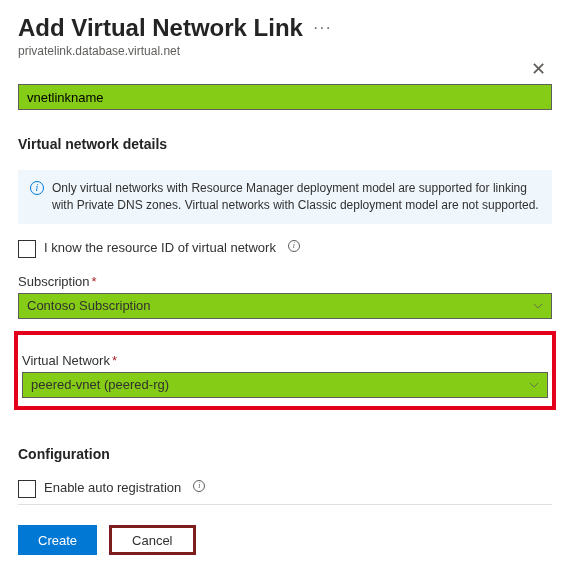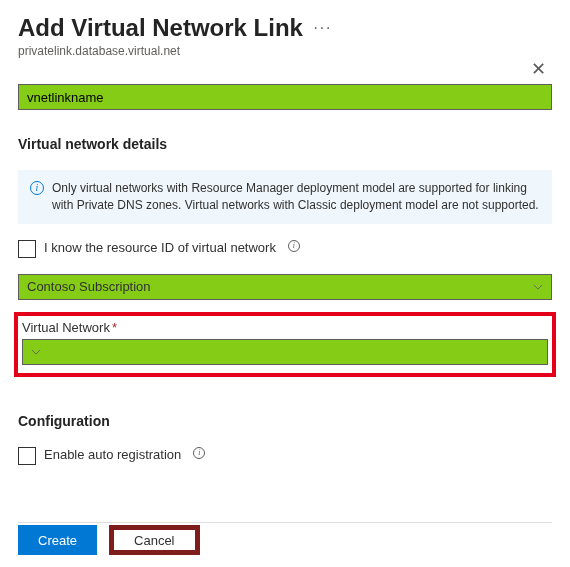--- a/index.html
+++ b/index.html
@@ -115,49 +115,49 @@
     font-family: Georgia, serif;
     display: inline-flex;
     align-items: center;
     justify-content: center;
     margin-left: 4px;
     cursor: pointer;
   }
   .form-group { margin-bottom: 12px; }
   .highlight {
     border: 4px solid #e4001b;
-    padding: 4px 4px 8px 4px;
+    padding: 18px 4px 8px 4px;
     margin: 2px -4px 10px -4px;
   }
   .footer {
     position: absolute;
     bottom: 12px;
     left: 18px;
     right: 18px;
     border-top: 1px solid #e1dfdd;
-    padding-top: 2px;
+    padding-top: 20px;
     display: flex;
     gap: 12px;
   }
   .btn {
     height: 30px;
     padding: 0 20px;
     font-size: 13px;
     cursor: pointer;
     font-family: inherit;
   }
   .btn-primary {
     background: #0078d4;
     color: #fff;
     border: none;
   }
   .btn-secondary {
     background: #fff;
     color: #323130;
-    border: 5px solid #7f1d1d;
+    border: 3px solid #7f1d1d;
   }
 </style>
 </head>
 <body>
 
 <div class="header-row">
   <div>
     <div class="title-block">
       <h1>Add Virtual Network Link</h1>
       <span class="ellipsis">···</span>
@@ -178,33 +178,37 @@
   <span>Only virtual networks with Resource Manager deployment model are supported for linking with Private DNS zones. Virtual networks with Classic deployment model are not supported.</span>
 </div>
 
 <div class="check-row">
   <div class="checkbox"></div>
   <span>I know the resource ID of virtual network</span>
   <span class="q-ic">i</span>
 </div>
 
 <div class="form-group">
+  <div class="field-label">
+    <span>Subscription</span><span class="req">*</span>
+  </div>
   <div class="select">
     <span>Contoso Subscription</span>
     <svg class="chev" viewBox="0 0 12 12">
         <path d="M1 3.5 L6 8.5 L11 3.5" stroke="#605e5c" stroke-width="1" fill="none"></path>
       </svg>
   </div>
 </div>
 
 <div class="highlight">
   <div class="field-label">
     <span>Virtual Network</span><span class="req">*</span>
   </div>
   <div class="select">
+    <span>peered-vnet (peered-rg)</span>
     <svg class="chev" viewBox="0 0 12 12">
         <path d="M1 3.5 L6 8.5 L11 3.5" stroke="#605e5c" stroke-width="1" fill="none"></path>
       </svg>
   </div>
 </div>
 
 <h2 class="section-h2" style="margin-top:36px;">Configuration</h2>
 
 <div class="check-row">
   <div class="checkbox"></div>

